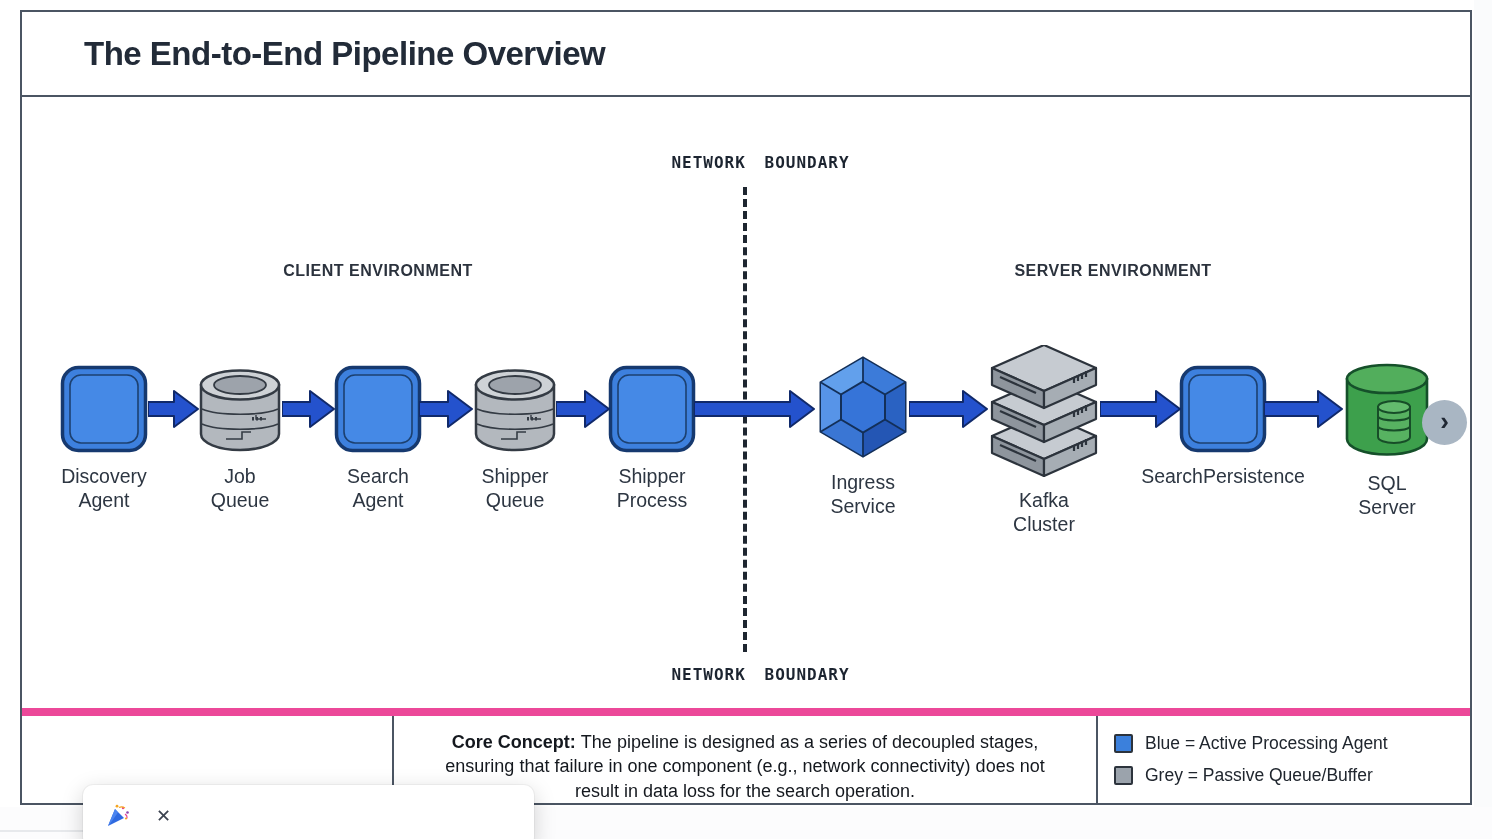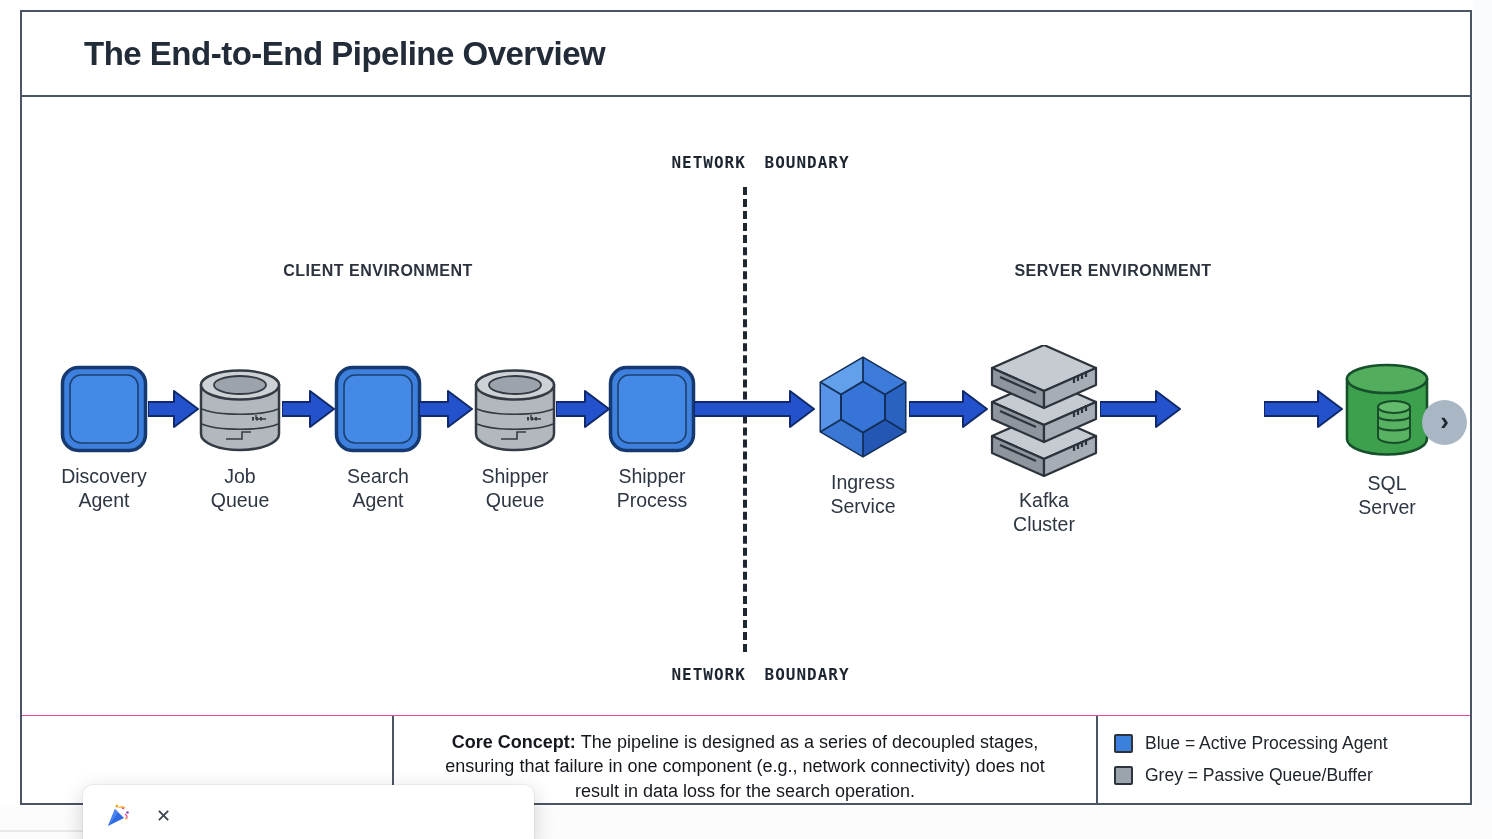--- a/index.html
+++ b/index.html
@@ -33,21 +33,21 @@
   .dashed-line { position:absolute; left:721px; top:90px; height:465px; width:0;
     border-left:4px dashed #1e2630; }
 
   .node { position:absolute; width:200px; display:flex; flex-direction:column; align-items:center; }
   .node-label { margin-top:12px; font-size:19.5px; color:#2d3642; text-align:center;
     line-height:1.22; white-space:pre-line; }
 
   .arrow { position:absolute; top:292px; }
   .arrow polygon { fill:#2452cd; stroke:#10296a; stroke-width:2; stroke-linejoin:round; }
 
-  .footer-row { flex:0 0 80px; border-top:1px solid #ec4899; display:flex; }
+  .footer-row { flex:0 0 80px; border-top:8px solid #ec4899; display:flex; }
   .fcell { height:100%; }
   .fcell-empty { width:372px; border-right:2px solid #4b5563; }
   .fcell-concept { width:704px; border-right:2px solid #4b5563; display:flex;
     align-items:flex-start; justify-content:center; padding-top:14px; }
   .fcell-concept p { width:648px; font-size:18px; line-height:1.35; color:#14181e; text-align:center; }
   .fcell-concept b { font-weight:700; }
   .fcell-concept .concept-text { margin-left:5px; }
   .fcell-legend { flex:1; display:flex; flex-direction:column; justify-content:center;
     gap:11px; padding-left:16px; }
   .legend-row { display:flex; align-items:center; gap:12px; }
@@ -206,20 +206,27 @@
             <line x1="90" y1="30" x2="90" y2="36"></line>
           <line x1="94" y1="28" x2="94" y2="34"></line>
             <line x1="98" y1="26" x2="98" y2="32"></line>
           <line x1="12" y1="32" x2="48" y2="48"></line>
         </g>
       </svg>
       <div class="node-label">Kafka
 Cluster</div>
     </div>
 
+    <div class="node" style="left:1101px; top:268px;">
+      <svg width="88" height="88" viewBox="0 0 88 88">
+        <rect x="2.5" y="2.5" width="83" height="83" rx="16" fill="#3d80de" stroke="#16396f" stroke-width="3.5"></rect>
+        <rect x="10" y="10" width="68" height="68" rx="11" fill="#4589e6" stroke="#1c4070" stroke-width="1.6"></rect>
+      </svg>
+      <div class="node-label">SearchPersistence</div>
+    </div>
 
     <div class="node" style="left:1265px; top:265px;">
       <svg width="86" height="98" viewBox="0 0 86 98">
         <path d="M3 17 v60 c0 8.5 18 15.5 40 15.5 s40 -7 40 -15.5 v-60 z" fill="#3da04c" stroke="#15502a" stroke-width="2.6"></path>
         <ellipse cx="43" cy="17" rx="40" ry="14" fill="#52ae5c" stroke="#15502a" stroke-width="2.6"></ellipse>
         <path d="M34 45 v30 c0 3.3 7.2 6 16 6 s16 -2.7 16 -6 v-30 z" fill="#57b261" stroke="#174d28" stroke-width="2"></path>
         <ellipse cx="50" cy="45" rx="16" ry="6" fill="#63bb6d" stroke="#174d28" stroke-width="2"></ellipse>
         <path d="M34 55 c4 4.5 28 4.5 32 0" fill="none" stroke="#174d28" stroke-width="2"></path>
         <path d="M34 65 c4 4.5 28 4.5 32 0" fill="none" stroke="#174d28" stroke-width="2"></path>
       </svg>

